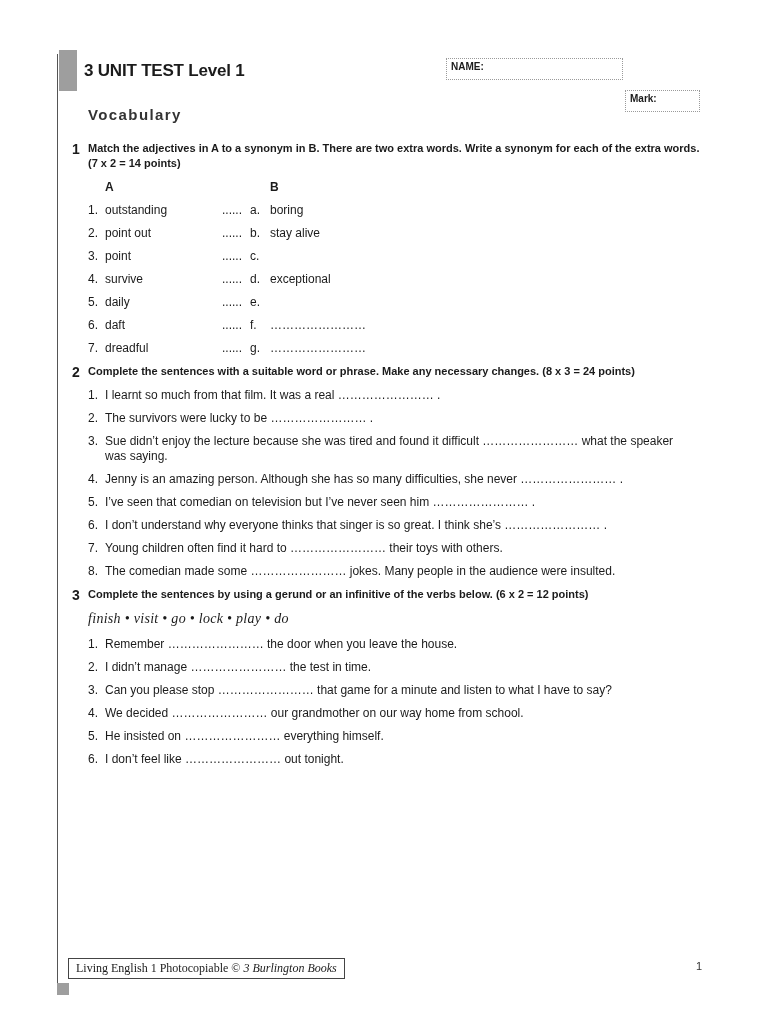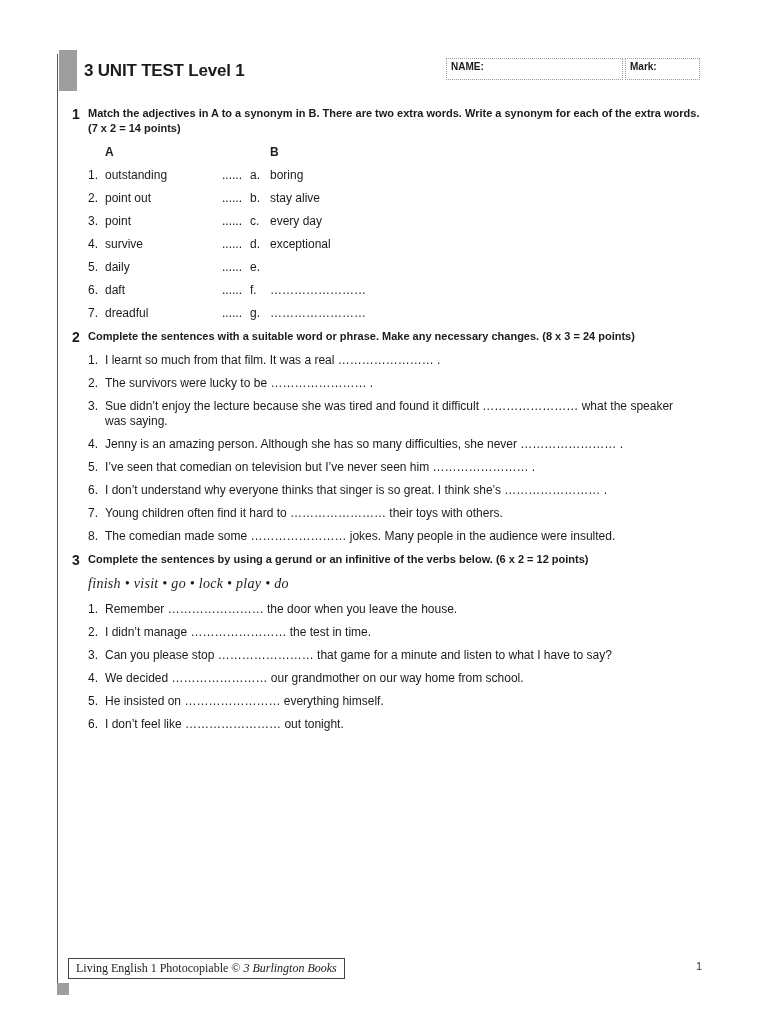--- a/index.html
+++ b/index.html
@@ -16,21 +16,21 @@
   .v-rule   { position: absolute; left: 57px; top: 54px; width: 1px; height: 934px; background: #555; }
   .top-bar  { position: absolute; left: 59px; top: 50px; width: 18px; height: 41px; background: #9e9e9e; }
   .bottom-sq{ position: absolute; left: 57px; top: 983px; width: 12px; height: 12px; background: #9e9e9e; }
 
   
   .header { position: absolute; left: 84px; top: 55px; width: 616px; display: flex; justify-content: space-between; align-items: flex-start; }
   .title  { font-size: 17px; font-weight: bold; letter-spacing: -0.2px; margin-top: 6px; }
   .fields { display: flex; margin-top: 3px; }
   .field  { border: 1px dotted #9a9a9a; height: 22px; font-size: 10px; font-weight: bold; padding: 2px 4px; box-sizing: border-box; background: #fff; }
   .field-name { width: 177px; }
-  .field-mark { width: 75px; margin-left: 2px; }
+  .field-mark { width: 75px; margin-left: 2px; margin-top: 32px; }
 
   
   .main { position: absolute; left: 72px; top: 106px; width: 624px; }
   .vocab-title { font-size: 15px; font-weight: bold; letter-spacing: 1.4px; color: #333; margin: 0 0 18px 16px; }
 
   .ex { position: relative; padding-left: 16px; margin-bottom: 8px; }
   .ex-num { position: absolute; left: 0; top: 0; font-size: 14px; font-weight: bold; }
   .ex-instr { font-weight: bold; font-size: 11px; letter-spacing: 0; line-height: 15px; margin: 0 0 9px 0; }
   .nowrap { white-space: nowrap; }
 
@@ -67,20 +67,21 @@
       <span>NAME:</span>
     </div>
     <div class="field field-mark">
       <span>Mark:</span>
     </div>
   </div>
 </div>
 
 <div class="main">
 
+  <h2 class="vocab-title">Vocabulary</h2>
 
   <div class="ex">
     <span class="ex-num">1</span>
     <p class="ex-instr">
       <span class="nowrap">Match the adjectives in A to a synonym in B. There are two extra words. Write a synonym for each of the extra words.</span>
       <span class="nowrap">(7 x 2 = 14 points)</span>
     </p>
     <div>
       <div class="m-row m-head">
         <span class="m-a">A</span>
@@ -99,21 +100,20 @@
         <span>point out</span>
         <span>......</span>
         <span>b.</span>
         <span>stay alive</span>
       </div>
       <div class="m-row">
         <span>3.</span>
         <span>point</span>
         <span>......</span>
         <span>c.</span>
-        <span>every day</span>
       </div>
       <div class="m-row">
         <span>4.</span>
         <span>survive</span>
         <span>......</span>
         <span>d.</span>
         <span>exceptional</span>
       </div>
       <div class="m-row">
         <span>5.</span>

